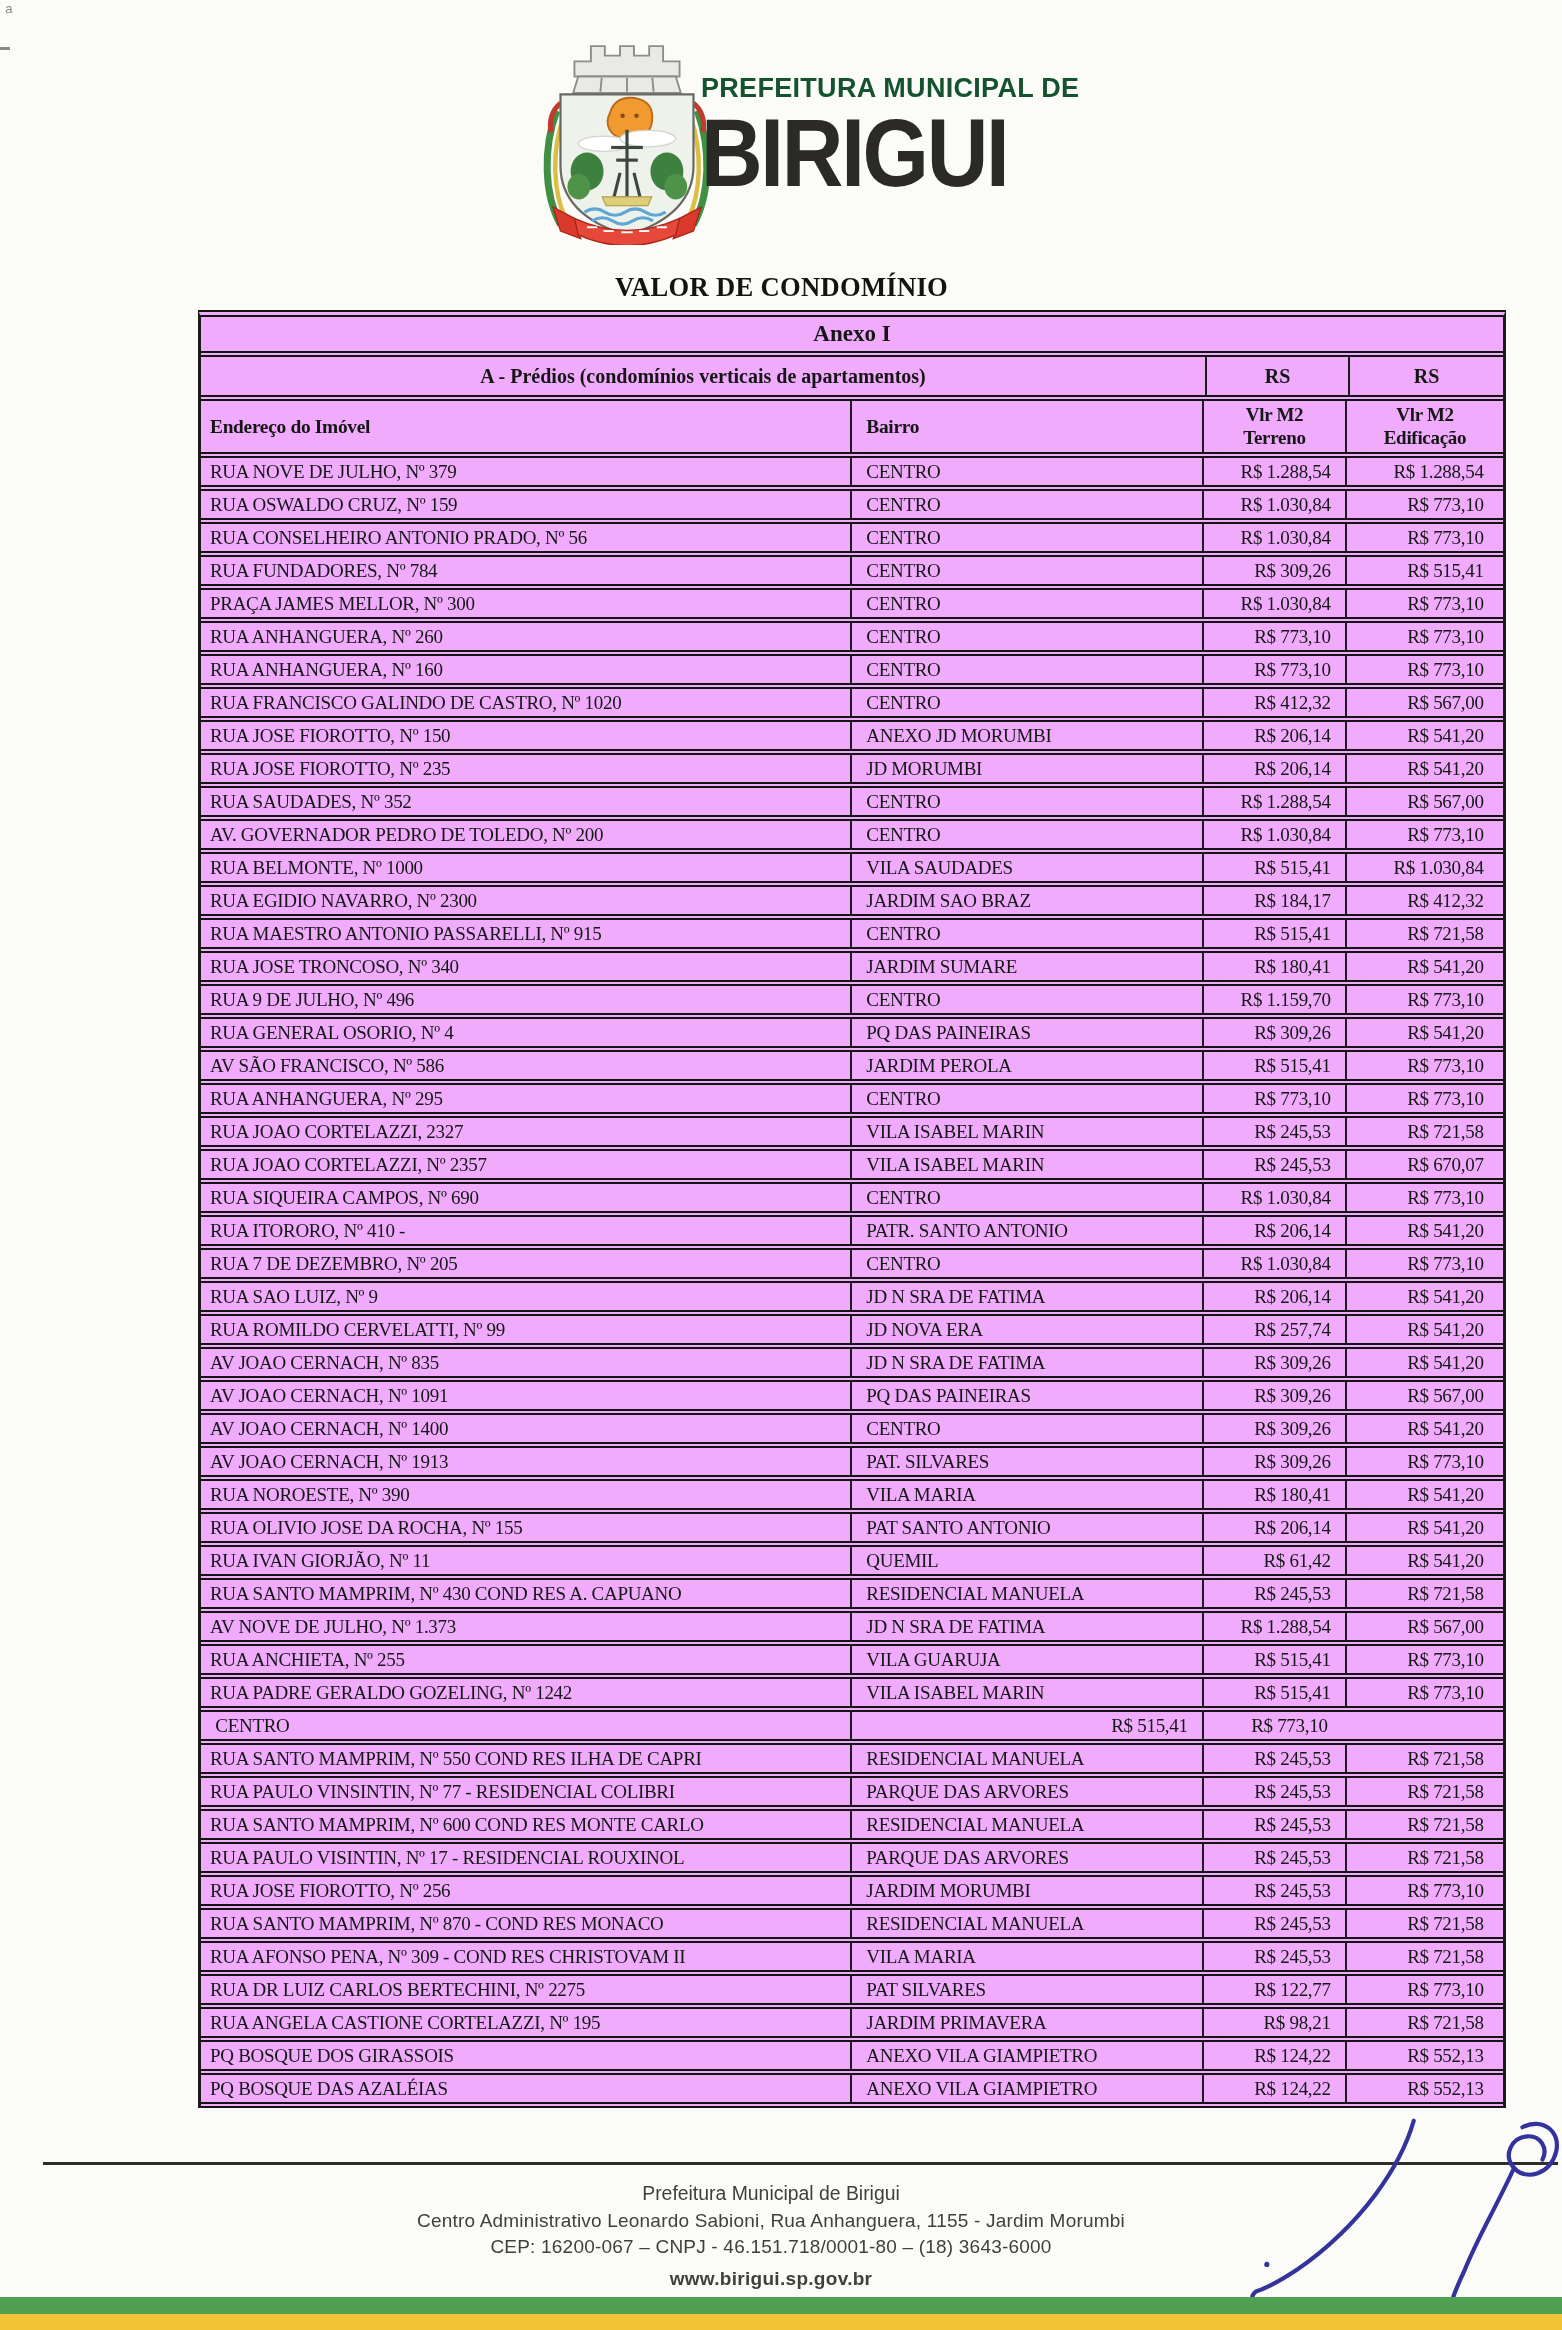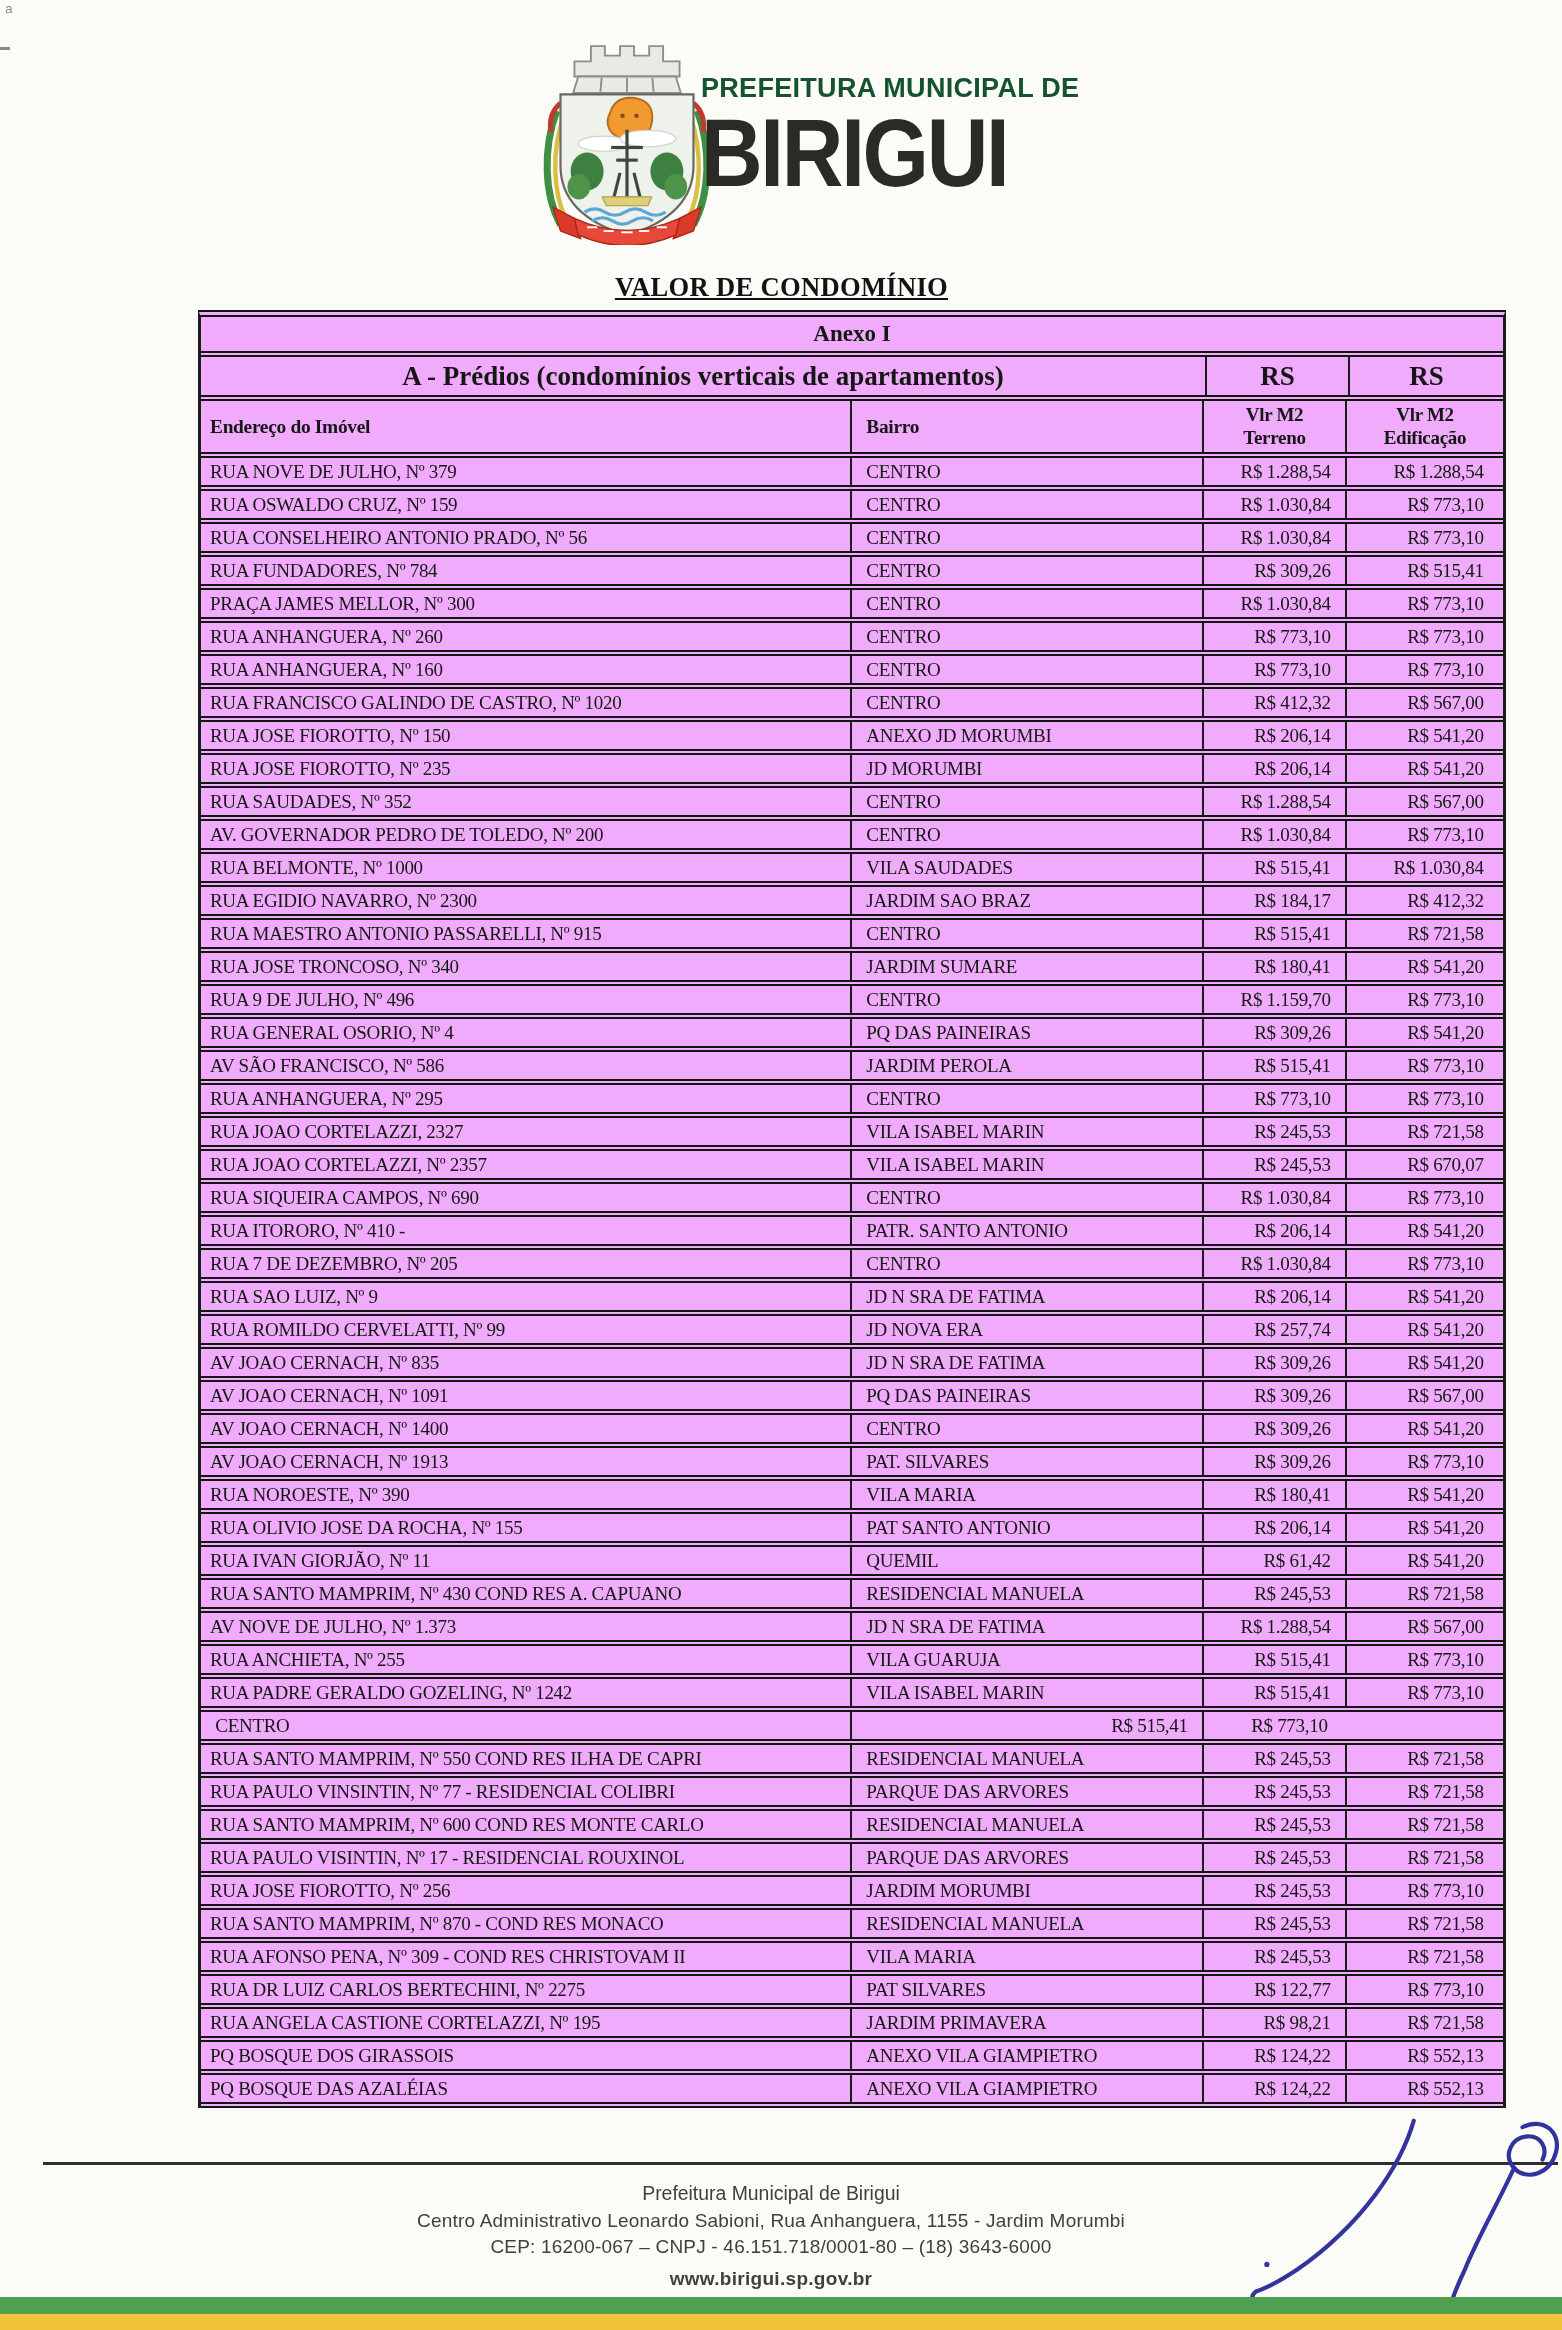--- a/index.html
+++ b/index.html
@@ -14,39 +14,39 @@
   .masthead{position:absolute;left:0;top:0;width:100%;height:279px;}
   .crest{position:absolute;left:539px;top:36px;width:176px;height:209px;}
   .org{position:absolute;left:701px;top:73px;}
   .org-line1{font-family:"Liberation Sans",sans-serif;font-weight:bold;font-size:27px;
              letter-spacing:0.3px;color:#14532d;white-space:nowrap;}
   .org-name{font-family:"Liberation Sans",sans-serif;font-weight:bold;font-size:97px;
             letter-spacing:-2.6px;color:#2c2a27;line-height:.95;margin-top:2.6px;
             transform:scaleX(.88);transform-origin:left top;white-space:nowrap;}
 
   .doc-title{position:absolute;left:0;top:272px;width:1563px;margin:0;text-align:center;
-             font-size:26.6px;font-weight:bold;letter-spacing:0.3px;color:#131313;text-decoration:underline;}
+             font-size:26.6px;font-weight:bold;letter-spacing:0.3px;color:#131313;}
 
   
   .table{position:absolute;left:198px;top:310px;width:1302px;box-sizing:content-box;
          border:3.2px solid #1b1b1b;border-top:7.1px double #141414;border-bottom:none;background:#f0abfc;}
   .t-row{display:grid;box-sizing:border-box;border-bottom:6.5px double #141414;}
   .t-row.anexo{grid-template-columns:1fr;height:40px;}
   .t-row.section{grid-template-columns:1006px 143px 1fr;height:44px;}
   .t-row.colhead{grid-template-columns:651px 352px 143px 1fr;height:57px;}
   .t-row.data{grid-template-columns:651px 352px 143px 1fr;height:33px;}
   .cell{display:flex;align-items:center;box-sizing:border-box;border-right:2.6px solid #1b1b1b;overflow:hidden;}
   .cell.last{border-right:none;}
   .cell.center{justify-content:center;text-align:center;}
   .c-addr{padding-left:9px;font-size:19px;letter-spacing:-0.3px;white-space:nowrap;}
   .c-bairro{padding-left:14.3px;font-size:19px;letter-spacing:-0.3px;white-space:nowrap;}
   .c-val{justify-content:flex-end;padding-right:14.3px;font-size:19px;letter-spacing:-0.3px;white-space:nowrap;}
   .c-val.last{padding-right:19.4px;}
   .anexo .cell{justify-content:center;font-weight:bold;font-size:23px;border-right:none;}
-  .section .cell{justify-content:center;font-weight:bold;font-size:27px;}
+  .section .cell{justify-content:center;font-weight:bold;font-size:20px;}
   .colhead .c-addr,.colhead .c-bairro{font-weight:bold;font-size:19.4px;}
   .colhead .c-val{flex-direction:column;justify-content:center;align-items:center;
                   padding:16px;font-weight:bold;font-size:19px;line-height:1.18;}
 
   
   .foot-rule{position:absolute;left:43px;top:2162px;width:1515px;height:3.2px;background:#2e2e2c;}
   .foot-block{position:absolute;left:123px;top:2182px;width:1296px;text-align:center;
               font-family:"Liberation Sans",sans-serif;color:#413f3a;}
   .foot-title{font-weight:normal;font-size:19.4px;margin:0 0 5.2px 0;}
   .foot-addr{font-size:19px;margin:0 0 3.9px 0;letter-spacing:0.2px;}

